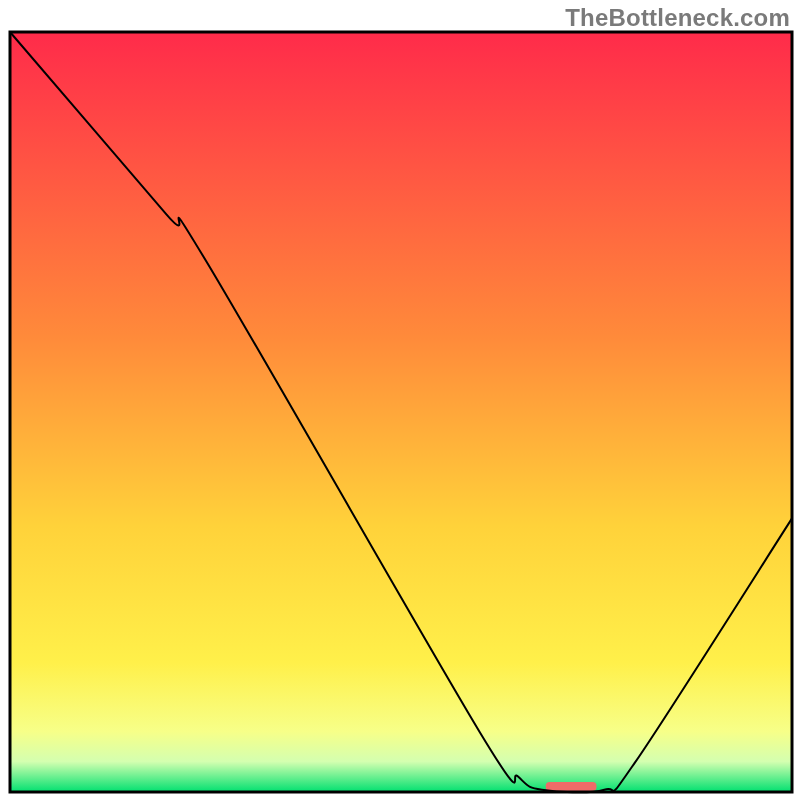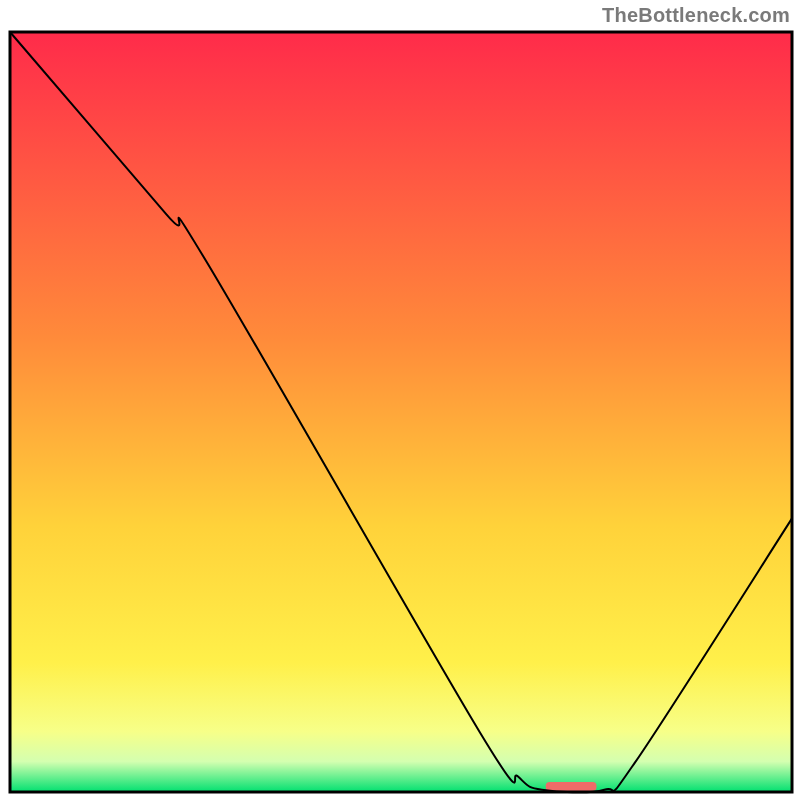--- a/index.html
+++ b/index.html
@@ -12,21 +12,21 @@
   }
   .chart-wrap {
     position: relative;
     width: 800px;
     height: 800px;
   }
   .watermark {
     position: absolute;
     top: 4px;
     right: 10px;
-    font-size: 20px;
+    font-size: 24px;
     font-weight: 600;
     color: #7a7a7a;
     letter-spacing: 0.2px;
   }
   svg {
     display: block;
   }
 </style>
 </head>
 <body>

